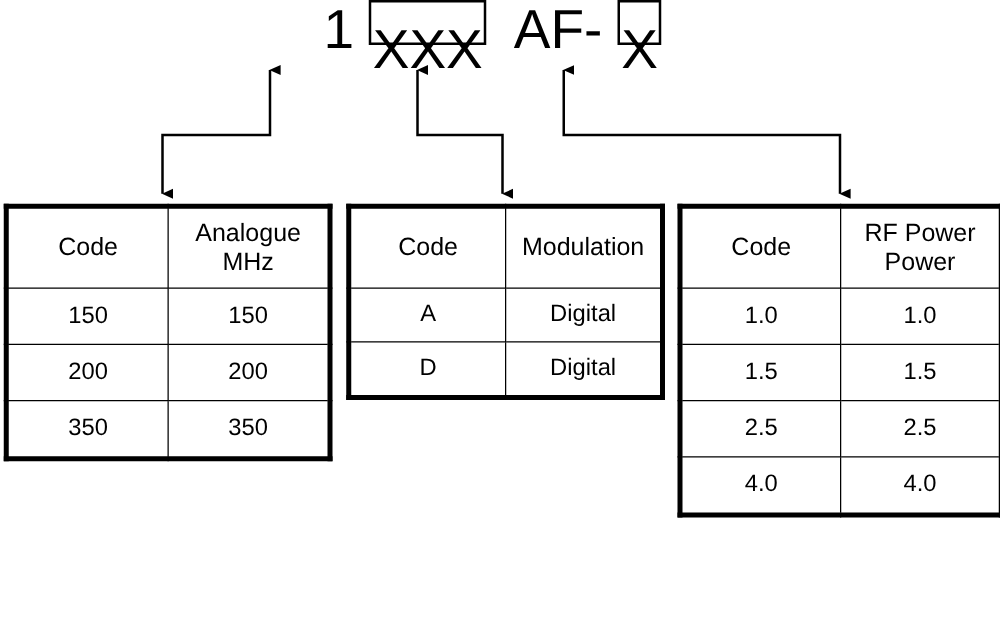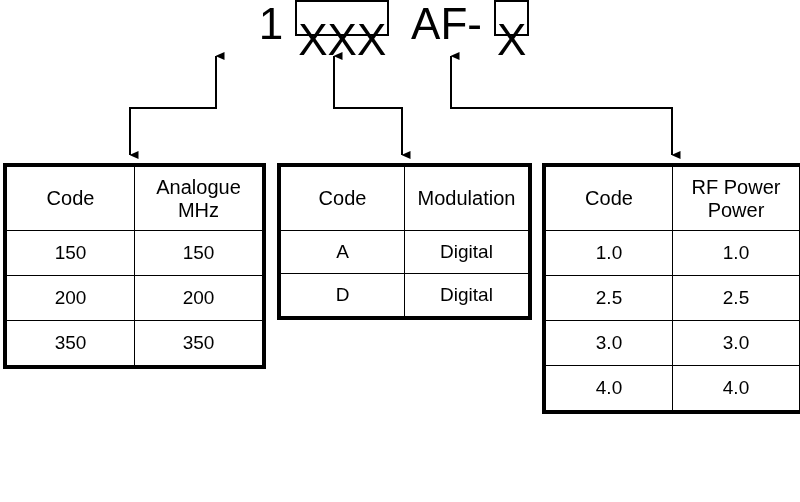--- a/index.html
+++ b/index.html
@@ -194,27 +194,27 @@
           <span>Power</span>
         </th>
       </tr>
     </thead>
     <tbody>
       <tr>
         <td>1.0</td>
         <td>1.0</td>
       </tr>
       <tr>
+        <td>1.5</td>
+        <td>1.5</td>
+      </tr>
+      <tr>
         <td>2.5</td>
         <td>2.5</td>
       </tr>
       <tr>
-        <td>3.0</td>
-        <td>3.0</td>
-      </tr>
-      <tr>
         <td>4.0</td>
         <td>4.0</td>
       </tr>
     </tbody>
   </table>
 
 </div>
 
 </body></html>

